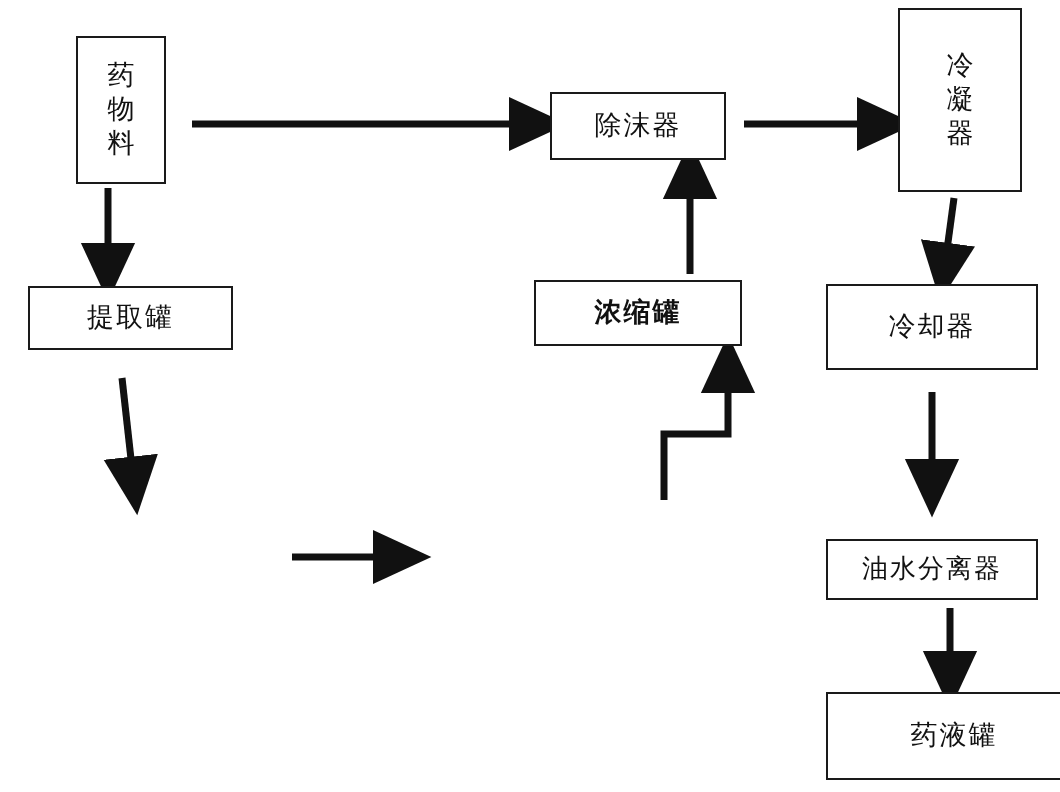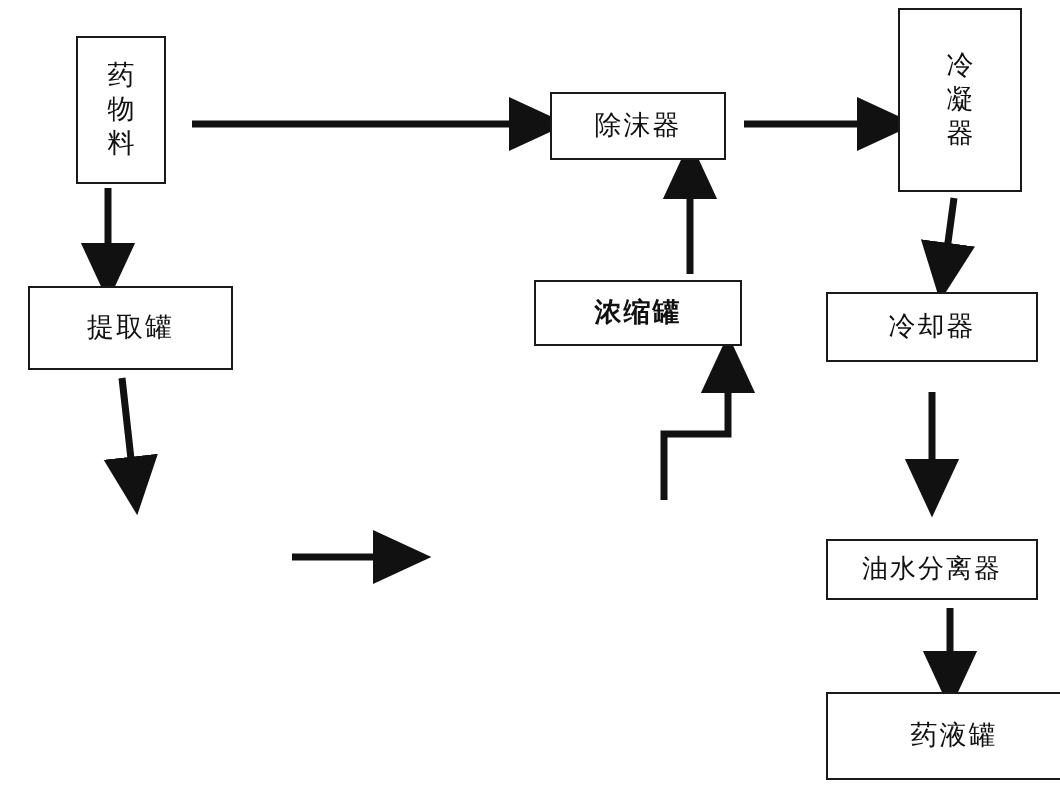--- a/index.html
+++ b/index.html
@@ -27,28 +27,28 @@
     color: #111111;
     line-height: 1.25;
     letter-spacing: 2px;
   }
   .node span {
     display: block;
     padding: 0 4px;
   }
   .n-drug        { left: 76px;  top: 36px;  width: 90px;  height: 148px; font-size: 27px; }
   .n-drug span   { letter-spacing: 0; }
-  .n-extract     { left: 28px;  top: 286px; width: 205px; height: 84px;  font-size: 27px; }
+  .n-extract     { left: 28px;  top: 286px; width: 205px; height: 64px;  font-size: 27px; }
   .n-filter      { left: 28px;  top: 500px; width: 228px; height: 86px;  font-size: 27px; }
   .n-pump        { left: 414px; top: 500px; width: 252px; height: 86px;  font-size: 27px; }
   .n-concentrate { left: 534px; top: 280px; width: 208px; height: 66px;  font-size: 27px; font-weight: bold; }
   .n-defoamer    { left: 550px; top: 92px;  width: 176px; height: 68px;  font-size: 27px; }
   .n-condenser   { left: 898px; top: 8px;   width: 124px; height: 184px; font-size: 27px; }
   .n-condenser span { letter-spacing: 0; }
-  .n-cooler      { left: 826px; top: 292px; width: 212px; height: 70px;  font-size: 27px; }
+  .n-cooler      { left: 826px; top: 284px; width: 212px; height: 86px;  font-size: 27px; }
   .n-separator   { left: 826px; top: 500px; width: 212px; height: 61px;  font-size: 26px; margin-top: 39px; }
   .n-liquidtank  { left: 826px; top: 692px; width: 256px; height: 88px;  font-size: 27px; }
 
   #arrows {
     position: absolute;
     left: 0;
     top: 0;
     width: 1060px;
     height: 792px;
     pointer-events: none;

